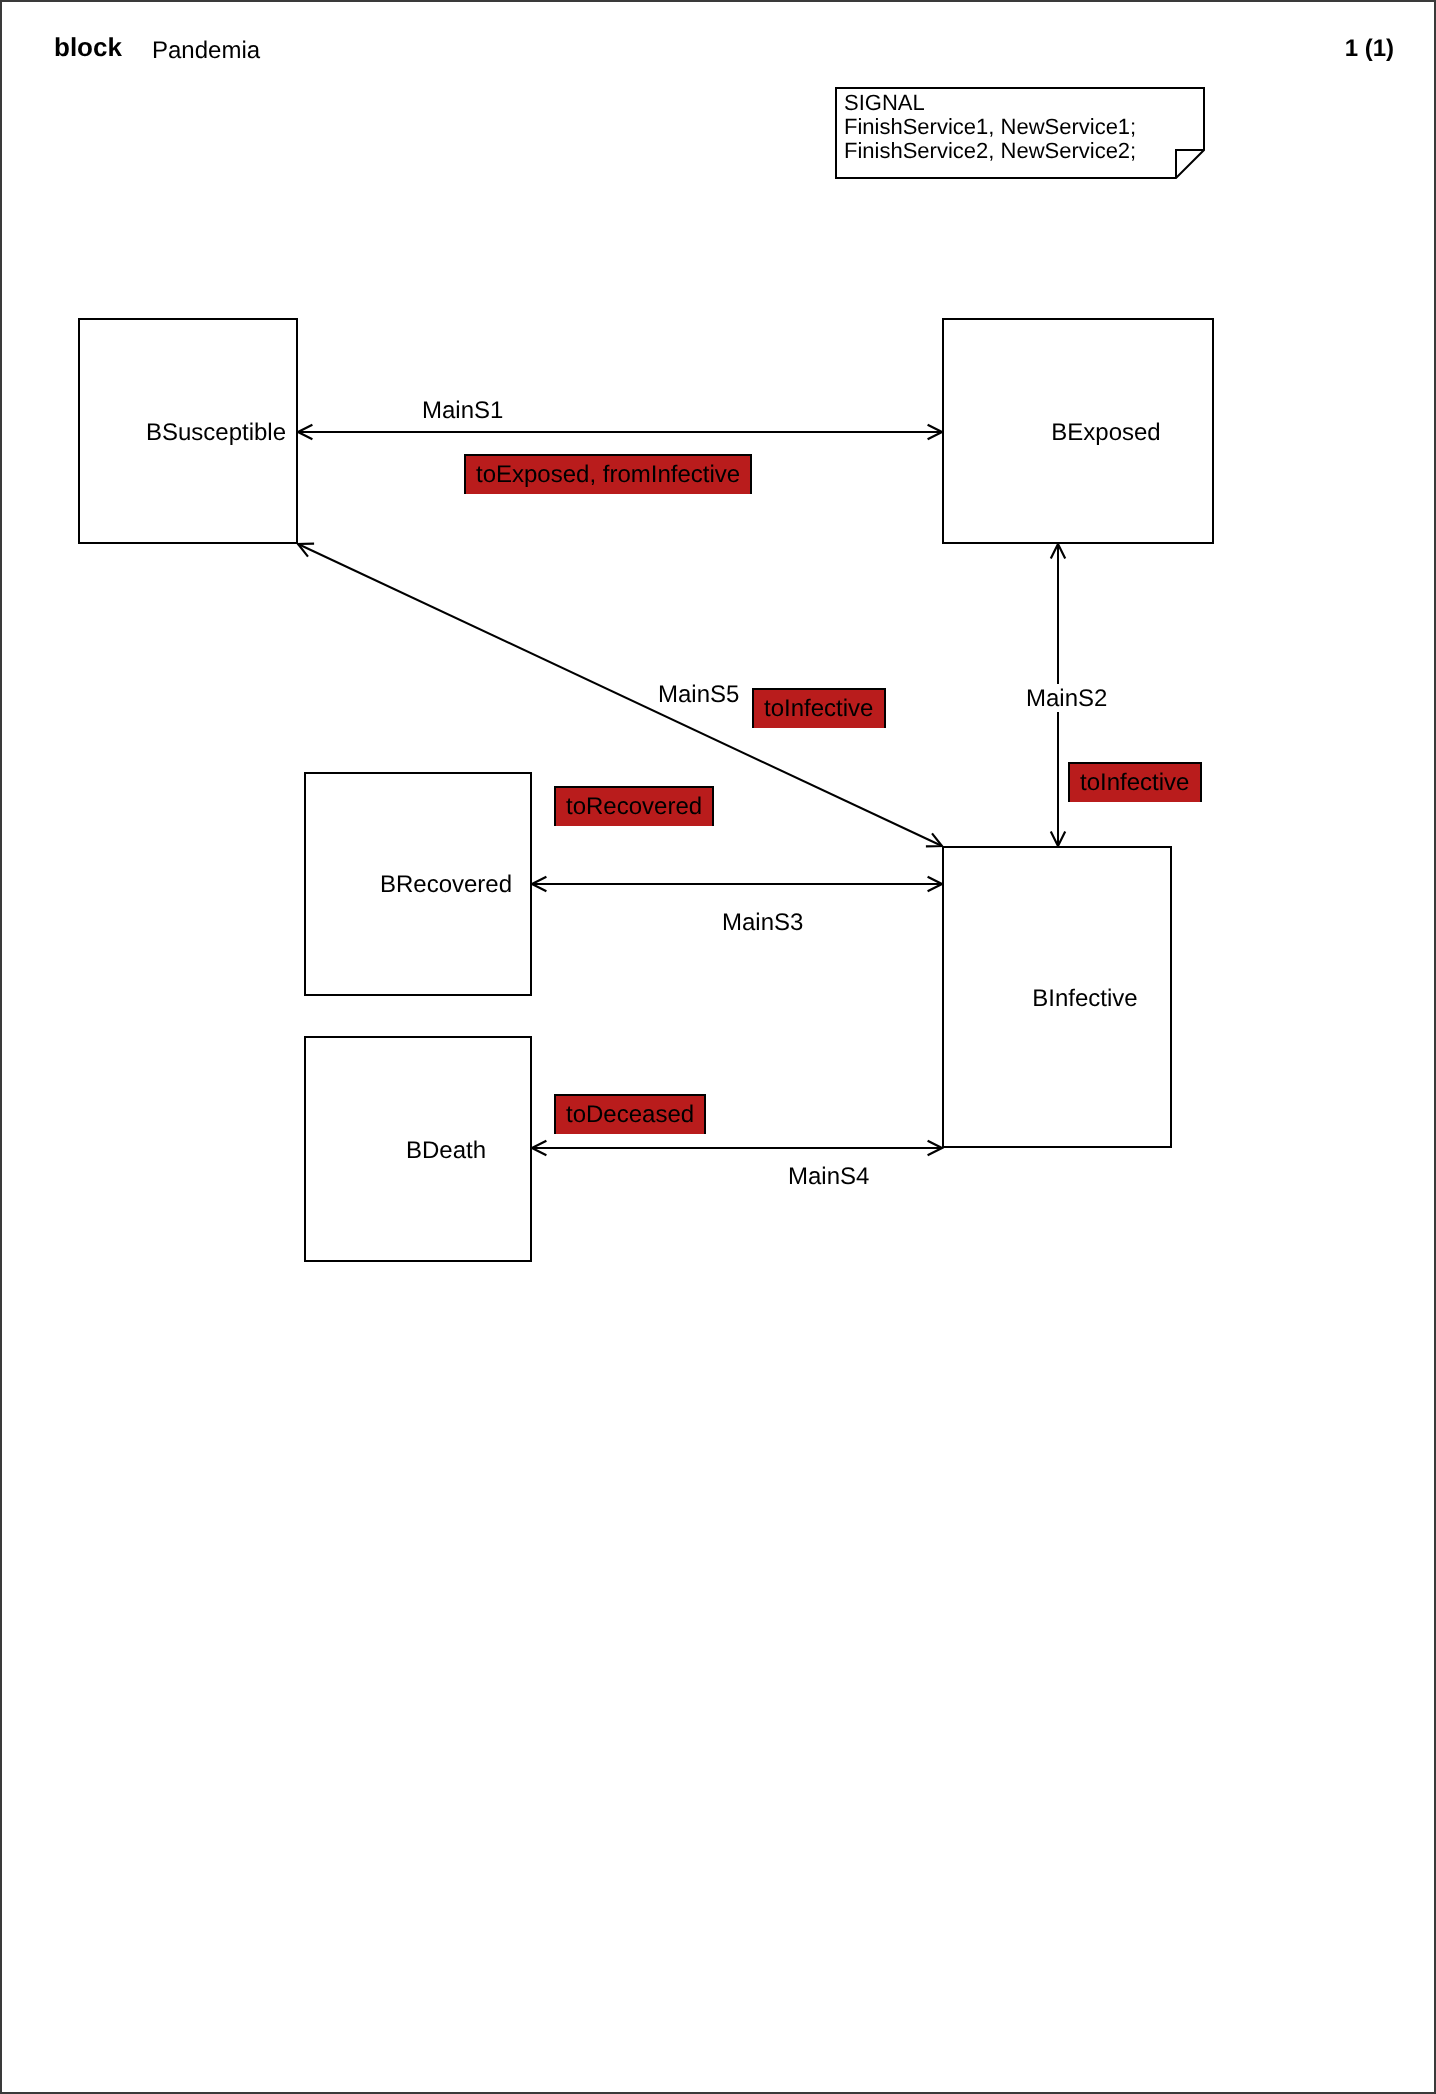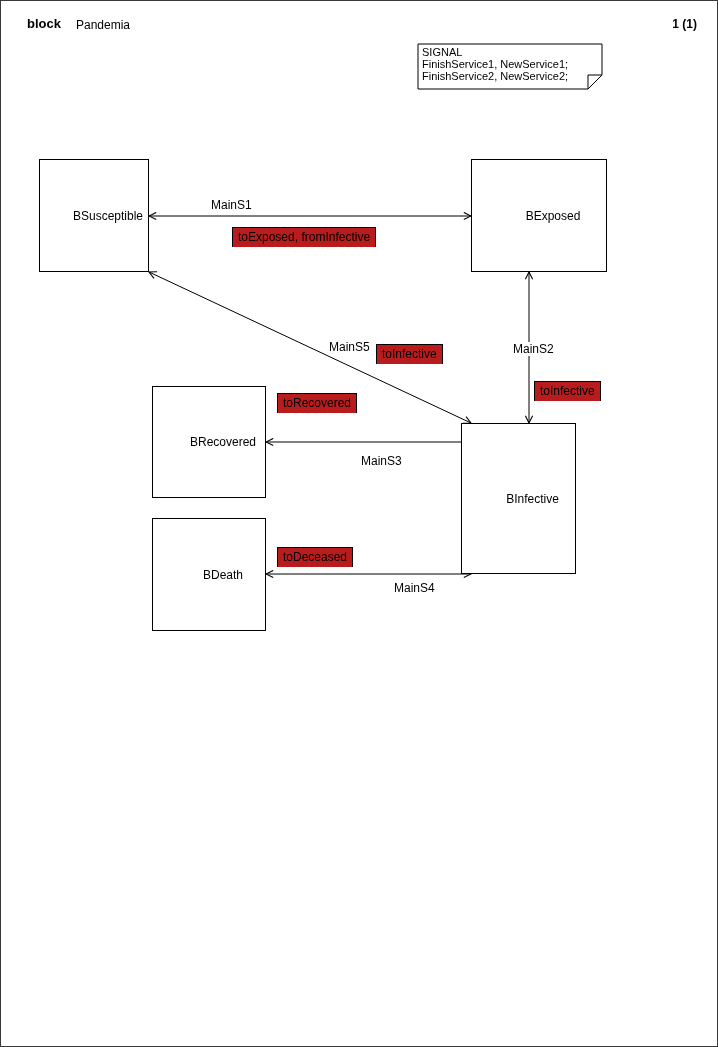--- a/index.html
+++ b/index.html
@@ -90,21 +90,21 @@
   </div>
 
   <div class="block" style="left:151px; top:385px; width:114px; height:112px;">
     <span>BRecovered</span>
   </div>
 
   <div class="block" style="left:151px; top:517px; width:114px; height:113px;">
     <span>BDeath</span>
   </div>
 
-  <div class="block" style="left:460px; top:422px; width:115px; height:151px;">
+  <div class="block" style="left:470px; top:422px; width:115px; height:151px;">
     <span>BInfective</span>
   </div>
 
   <div class="chlabel" style="left:208px; top:197px;">MainS1</div>
   <div class="chlabel" style="left:510px; top:341px;text-align:right;">MainS2</div>
   <div class="chlabel" style="left:326px; top:339px;">MainS5</div>
   <div class="chlabel" style="left:358px; top:453px;">MainS3</div>
   <div class="chlabel" style="left:376px; top:580px;margin-left:15px;">MainS4</div>
 
   <div class="siglist" style="left:231px; top:226px;">toExposed, fromInfective</div>

